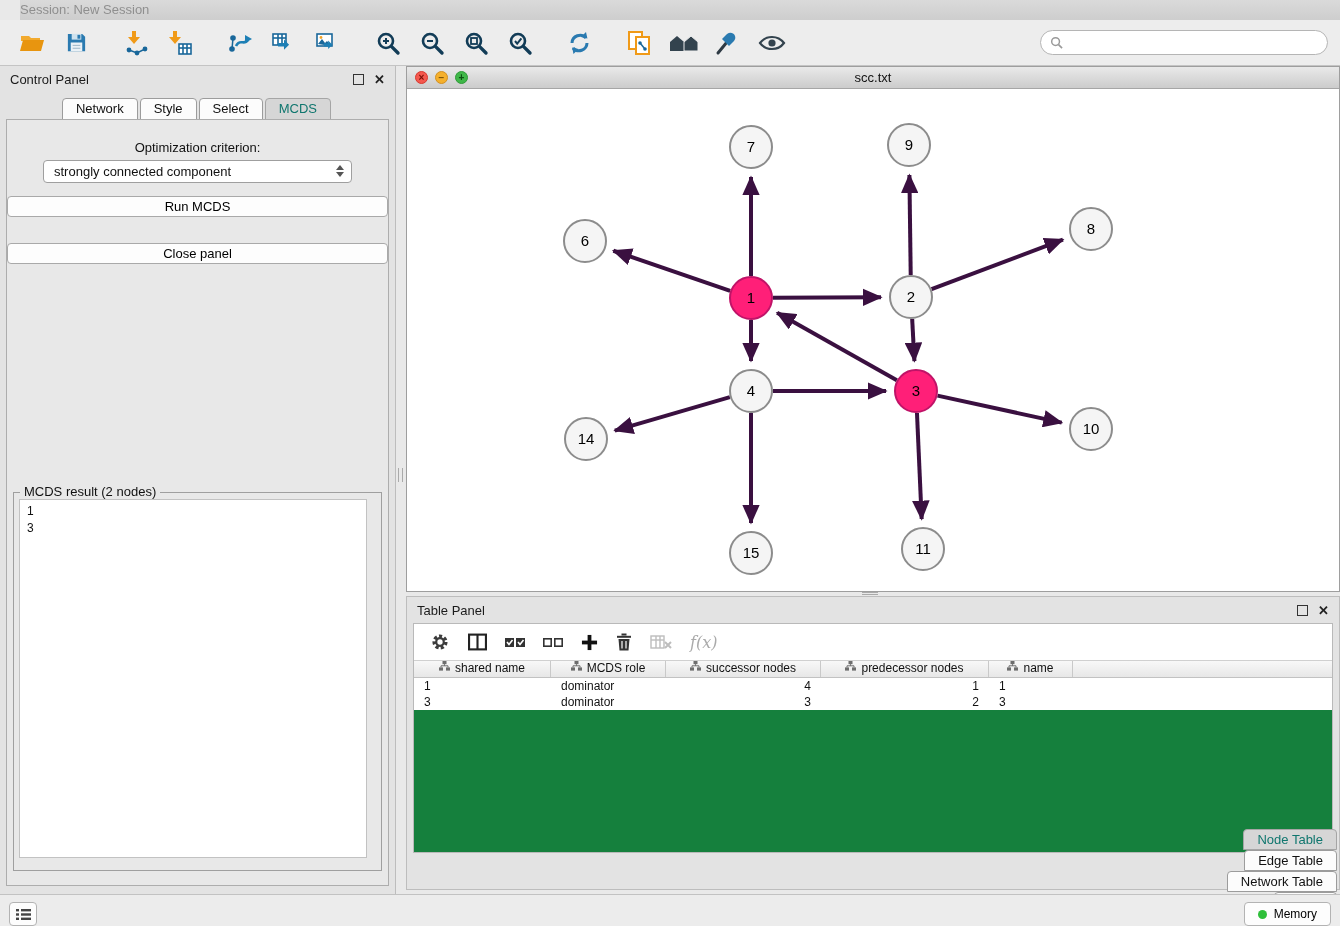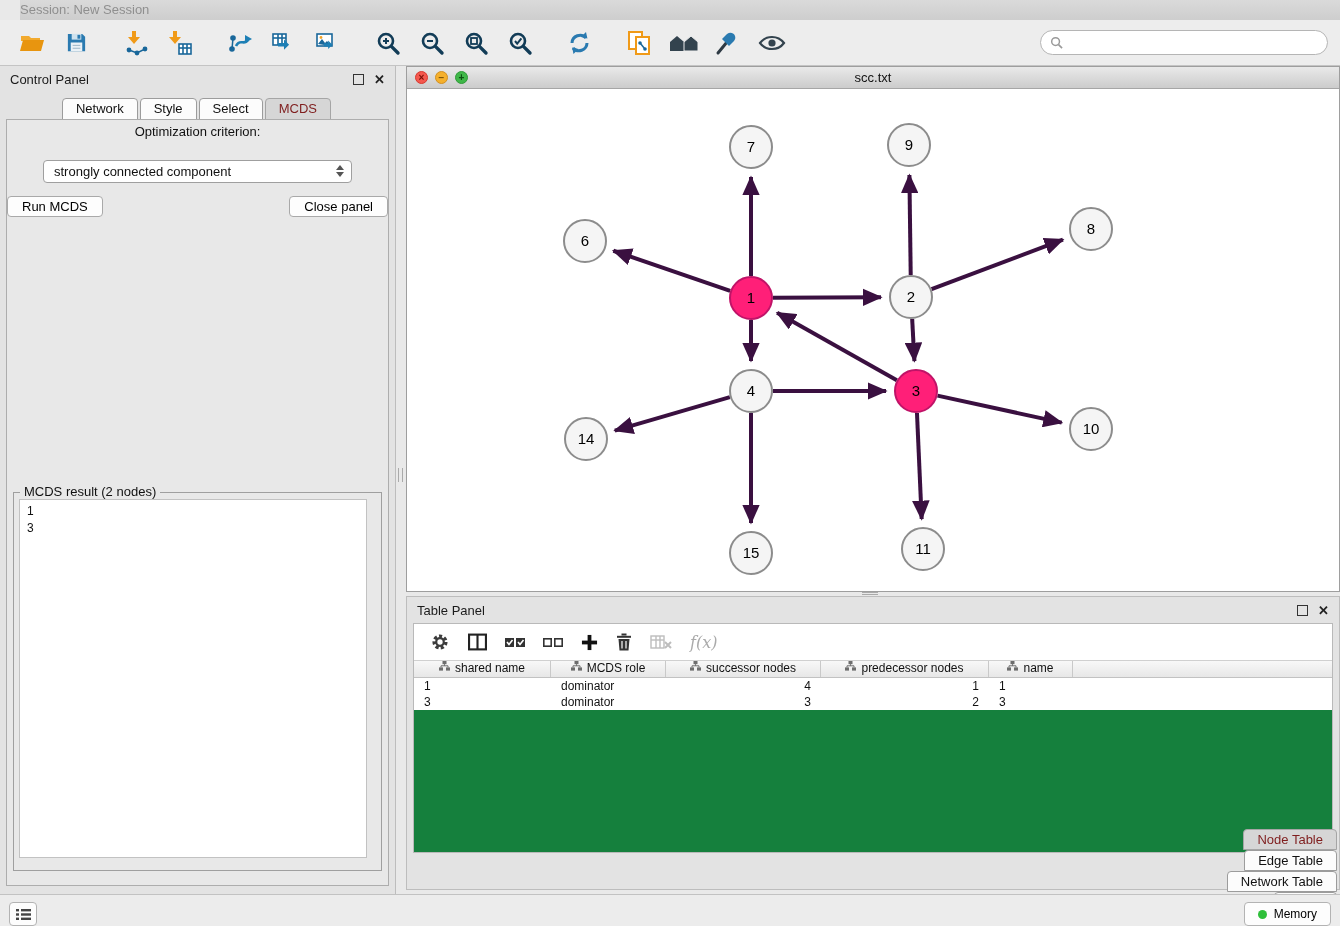--- a/index.html
+++ b/index.html
@@ -23,37 +23,37 @@
   .searchbox input { border:none; outline:none; flex:1; font-size:12px; background:transparent; }
 
   
   .panel-header { height:26px; display:flex; align-items:center; padding:0 10px; font-size:13px; color:#1b1b1b; }
   .ph-icons { margin-left:auto; display:flex; gap:10px; align-items:center; }
   .ph-float { width:11px; height:11px; border:1.5px solid #333; display:inline-block; }
   .ph-close { font-size:13px; font-weight:bold; color:#222; line-height:11px; cursor:pointer; }
 
   .tab { border:1px solid #9c9c9c; background:#fcfcfc; padding:2px 13px; font-size:13px;
     border-radius:4px 4px 0 0; margin-right:2px; cursor:pointer; color:#111; }
-  .tab.active { background:#d6d6d6; color:#7f1d1d; border-color:#a5a5a5; }
+  .tab.active { background:#d6d6d6; color:#0f766e; border-color:#a5a5a5; }
 
   
   .control-panel { position:absolute; top:66px; left:0; width:396px; bottom:32px;
     background:#e3e3e3; border-right:1px solid #bdbdbd; }
   .tabs-row { display:flex; justify-content:center; margin-top:6px; height:22px; }
   .cp-content { position:absolute; top:53px; left:6px; right:6px; bottom:8px;
     background:#e8e8e8; border:1px solid #adadad; }
-  .opt-label { position:absolute; top:4px; left:0; right:0; text-align:center; font-size:13px; }
+  .opt-label { position:absolute; top:20px; left:0; right:0; text-align:center; font-size:13px; }
   .combo { position:absolute; top:40px; left:36px; right:36px; height:23px; background:#fff;
     border:1px solid #9f9f9f; border-radius:4px; display:flex; align-items:center;
     padding:0 22px 0 10px; font-size:13px; cursor:pointer; }
   .combo-arrows { position:absolute; right:7px; top:4px; display:flex; flex-direction:column; gap:2px; }
   .combo-arrows i { width:0; height:0; border-left:4px solid transparent; border-right:4px solid transparent; display:block; }
   .combo-arrows .up { border-bottom:5px solid #555; }
   .combo-arrows .down { border-top:5px solid #555; }
-  .cp-buttons { position:absolute; top:76px; left:0; right:0; display:flex; justify-content:space-between; gap:26px; }
+  .cp-buttons { position:absolute; top:76px; left:0; right:0; display:flex; justify-content:center; gap:26px;flex-direction:column; }
   .cp-buttons button { height:21px; padding:0 14px; background:#fdfdfd; border:1px solid #a9a9a9;
     border-radius:4px; font-size:13px; font-family:inherit; cursor:pointer; }
   .result-box { position:absolute; top:372px; left:6px; right:6px; bottom:14px; border:1px solid #9f9f9f; }
   .result-legend { position:absolute; top:-9px; left:6px; background:#e8e8e8; padding:0 4px; font-size:13px; }
   .result-list { position:absolute; top:6px; left:5px; right:14px; bottom:12px; background:#fff;
     border:1px solid #c2c2c2; font-size:12px; padding:3px 7px; line-height:17px; }
 
   
   .net-window { position:absolute; left:406px; top:66px; width:934px; height:526px;
     background:#fff; border:1px solid #9e9e9e; }

